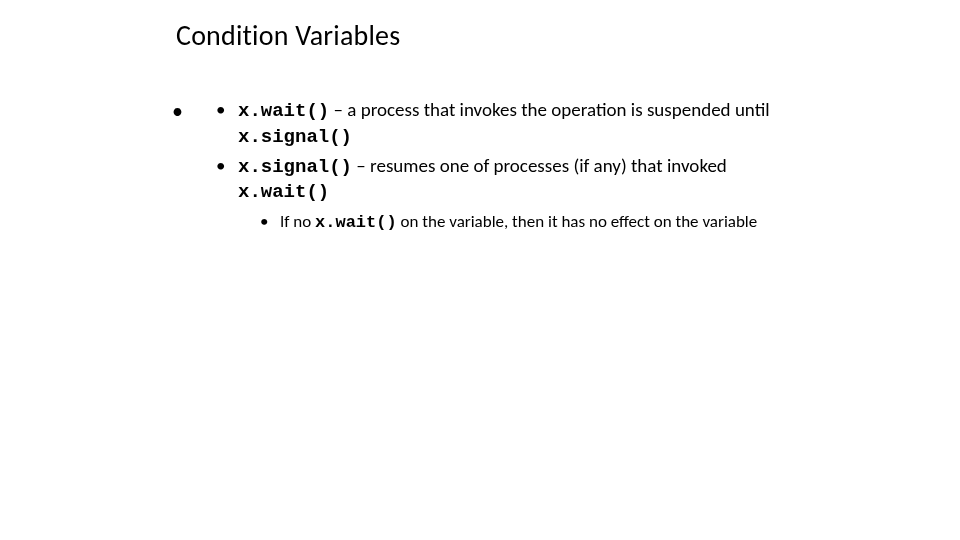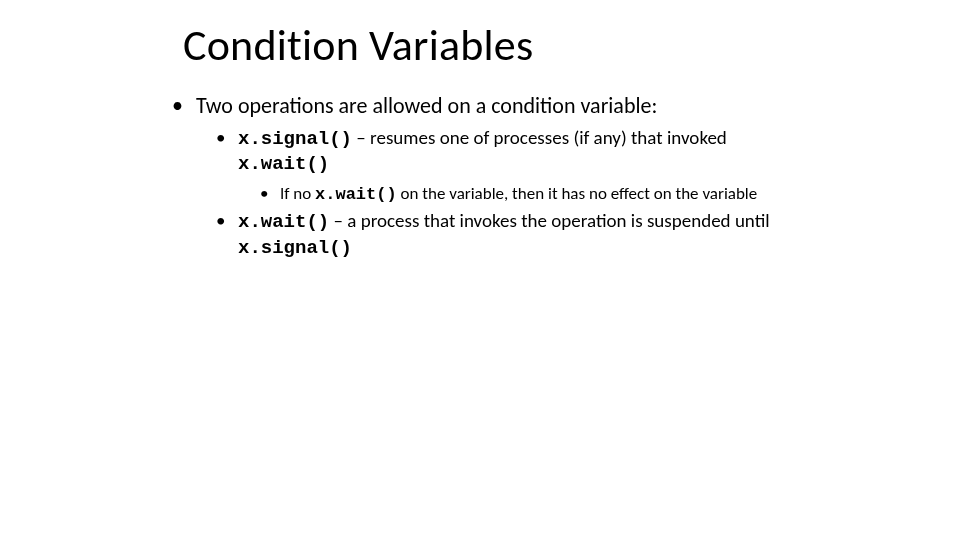--- a/index.html
+++ b/index.html
@@ -13,22 +13,22 @@
   }
   .slide {
     position: relative;
     width: 960px;
     height: 540px;
     box-sizing: border-box;
   }
   .title {
     position: absolute;
     top: 18px;
-    left: 183px;
-    font-size: 44px;
+    left: 176px;
+    font-size: 28px;
     font-weight: 400;
     letter-spacing: 0.2px;
   }
   .body {
     position: absolute;
     top: 92px;
     left: 172px;
     width: 620px;
     font-size: 22px;
     line-height: 1.25;
@@ -94,37 +94,36 @@
 
 <div class="slide">
 
   <div class="title">Condition Variables</div>
 
   <div class="body">
     <ul class="lvl1">
 
 
       <li>
-        <span>Two operations are allowed on a condition variable:</span>
 
         <ul class="lvl2">
+
+          <li>
+            <span class="mono">x.wait()</span><span> –  a process that invokes the operation is suspended until </span><span class="mono">x.signal()</span>
+          </li>
 
           <li>
             <span class="mono">x.signal()</span><span> – resumes one of processes (if any) that  invoked </span><span class="mono">x.wait()</span>
 
             <ul class="lvl3">
               <li>
                 <span>If no </span><span class="mono">x.wait()</span><span> on the variable, then it has no effect on the variable</span>
               </li>
             </ul>
           </li>
 
-          <li>
-            <span class="mono">x.wait()</span><span> –  a process that invokes the operation is suspended until </span><span class="mono">x.signal()</span>
-          </li>
-
         </ul>
       </li>
 
     </ul>
   </div>
 
 </div>
 
 </body></html>

